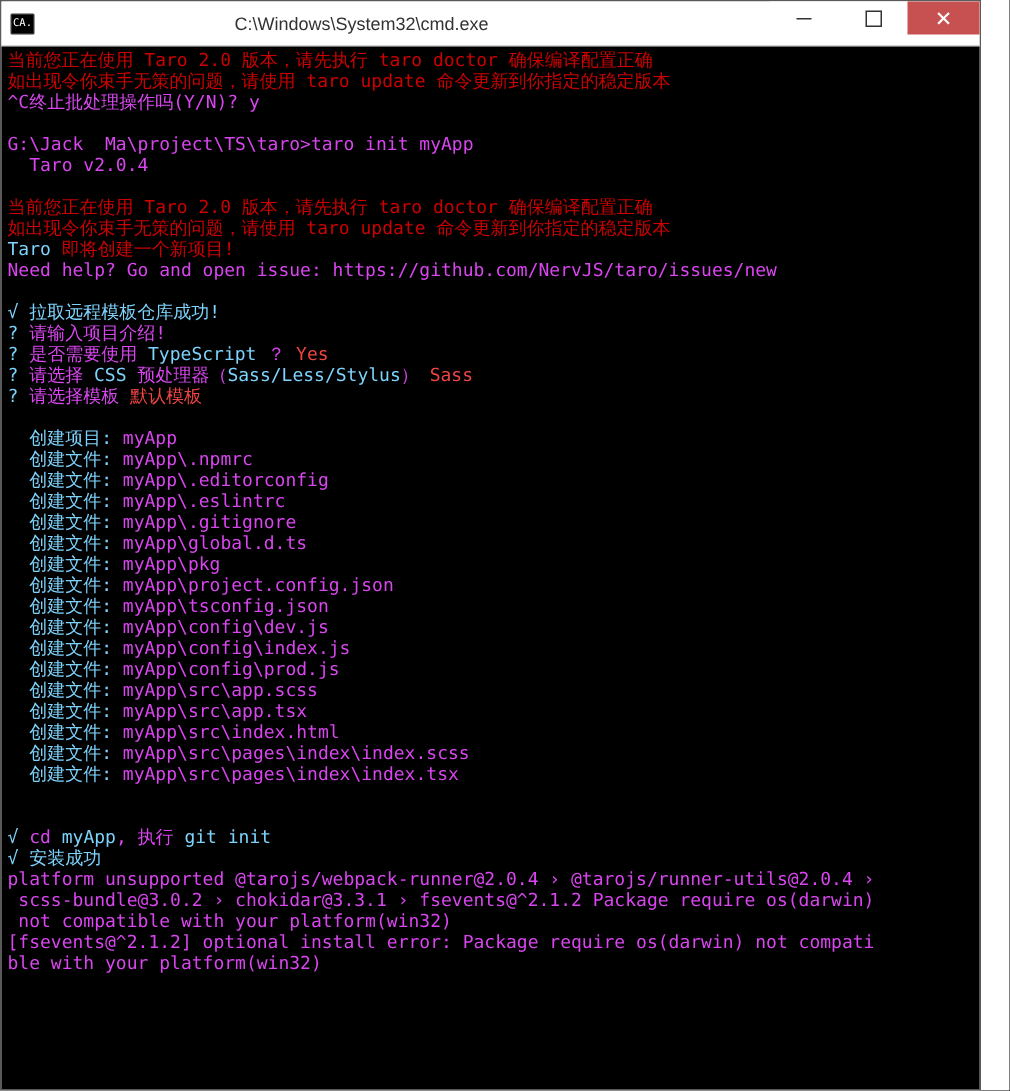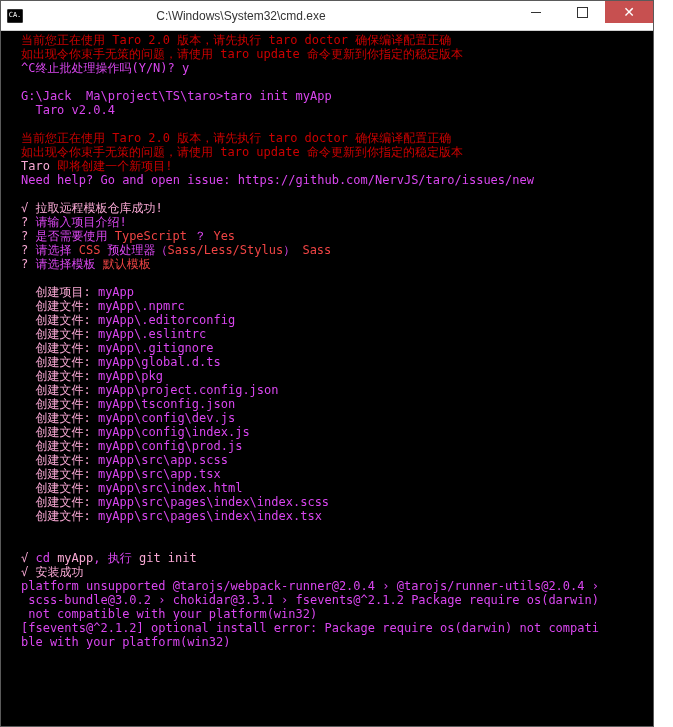--- a/index.html
+++ b/index.html
@@ -89,29 +89,29 @@
 .win-btn.close::after {
   content: "✕";
 }
 .terminal {
   flex: 1;
   background: #000;
   color: #ccc;
   font-family: "NSimSun", "SimSun", "Consolas", monospace;
   font-size: 12px;
   line-height: 14px;
-  padding: 2px 20px;
+  padding: 2px 4px;
   white-space: pre;
   overflow: hidden;
 }
 .red { color: #c00; }
-.green { color: #f9a8d4; }
+.green { color: #7dd3fc; }
 .gray { color: #d946ef; }
 .cyan { color: #ef4444; }
-.white { color: #ef4444; }
+.white { color: #7dd3fc; }
 </style>
 </head>
 <body>
 
 <div class="window">
   <div class="titlebar">
     <div class="app-icon"></div>
     <div class="title-text">C:\Windows\System32\cmd.exe</div>
     <div class="win-btns">
       <div class="win-btn min"></div>

